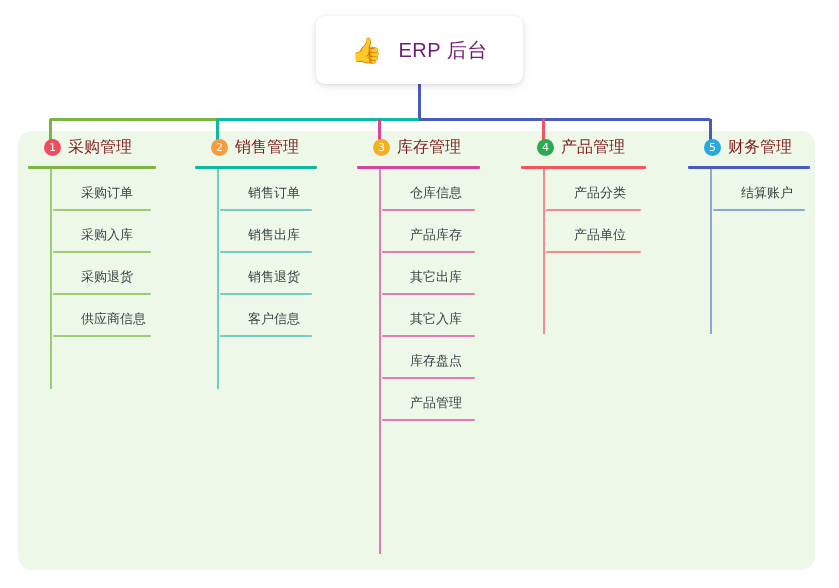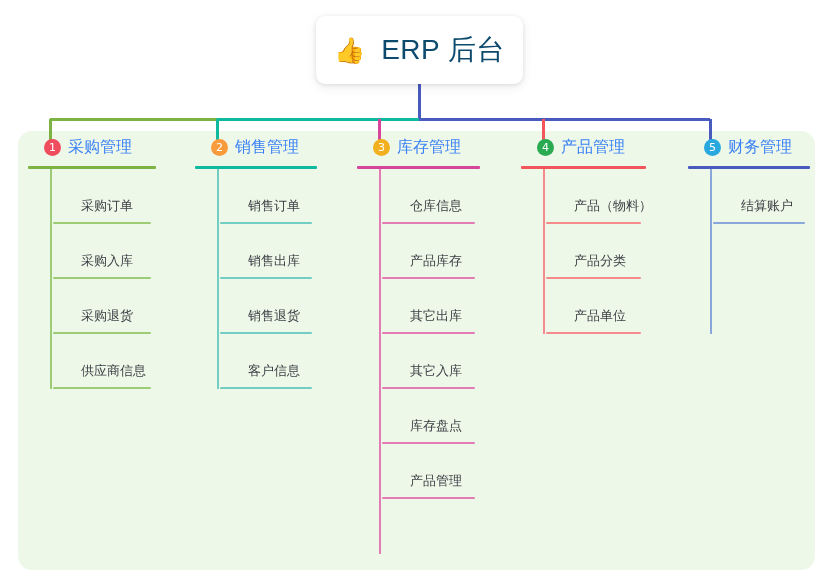--- a/index.html
+++ b/index.html
@@ -38,22 +38,22 @@
     display: flex;
     align-items: center;
     gap: 10px;
   }
   #root-emoji {
     font-size: 25px;
     line-height: 1;
     color: #f0b429;
   }
   #root-title {
-    font-size: 28px;
-    color: #0c4a6e;
+    font-size: 20px;
+    color: #701a75;
     letter-spacing: 0.5px;
     white-space: nowrap;
     margin-left: 6px;
   }
 
   
   #connectors {
     position: absolute;
     left: 0; top: 0;
     width: 839px; height: 588px;
@@ -100,21 +100,21 @@
     border-radius: 50%;
     color: #ffffff;
     font-size: 11px;
     line-height: 17px;
     text-align: center;
     flex: 0 0 auto;
     font-family: "DejaVu Sans", sans-serif;
   }
   .col-title {
     font-size: 16px;
-    color: #3b82f6;
+    color: #7f1d1d;
     white-space: nowrap;
   }
 
   
   .head-rule {
     height: 3px;
     border-radius: 1px;
     margin-top: 3px;
   }
 
@@ -125,21 +125,21 @@
   }
   .trunk {
     position: absolute;
     left: 22px;
     top: 0;
     width: 2px;
   }
 
   .leaf {
     position: relative;
-    height: 55px;
+    height: 42px;
   }
   .leaf-label {
     position: absolute;
     left: 28px;
     bottom: 9px;
     font-size: 13px;
     color: #3a3f45;
     white-space: nowrap;
   }
   .leaf-rule {
@@ -265,24 +265,20 @@
       </div>
       <div class="column" style="left: 521px; width: 125px;">
         <div class="col-head">
           <span class="badge" style="background: rgb(42, 171, 82);">4</span>
           <span class="col-title">产品管理</span>
         </div>
         <div class="head-rule" style="background: rgb(242, 85, 92); width: 125px;"></div>
         <div class="col-body">
           <div class="trunk" style="background: rgb(245, 138, 140); height: 165px;"></div>
           <div class="leaf">
-            <span class="leaf-label">产品（物料）</span>
-            <div class="leaf-rule" style="background: rgb(245, 138, 140); width: 95px;"></div>
-          </div>
-          <div class="leaf">
             <span class="leaf-label">产品分类</span>
             <div class="leaf-rule" style="background: rgb(245, 138, 140); width: 95px;"></div>
           </div>
           <div class="leaf">
             <span class="leaf-label">产品单位</span>
             <div class="leaf-rule" style="background: rgb(245, 138, 140); width: 95px;"></div>
           </div>
         </div>
       </div>
       <div class="column" style="left: 688px; width: 122px;">

